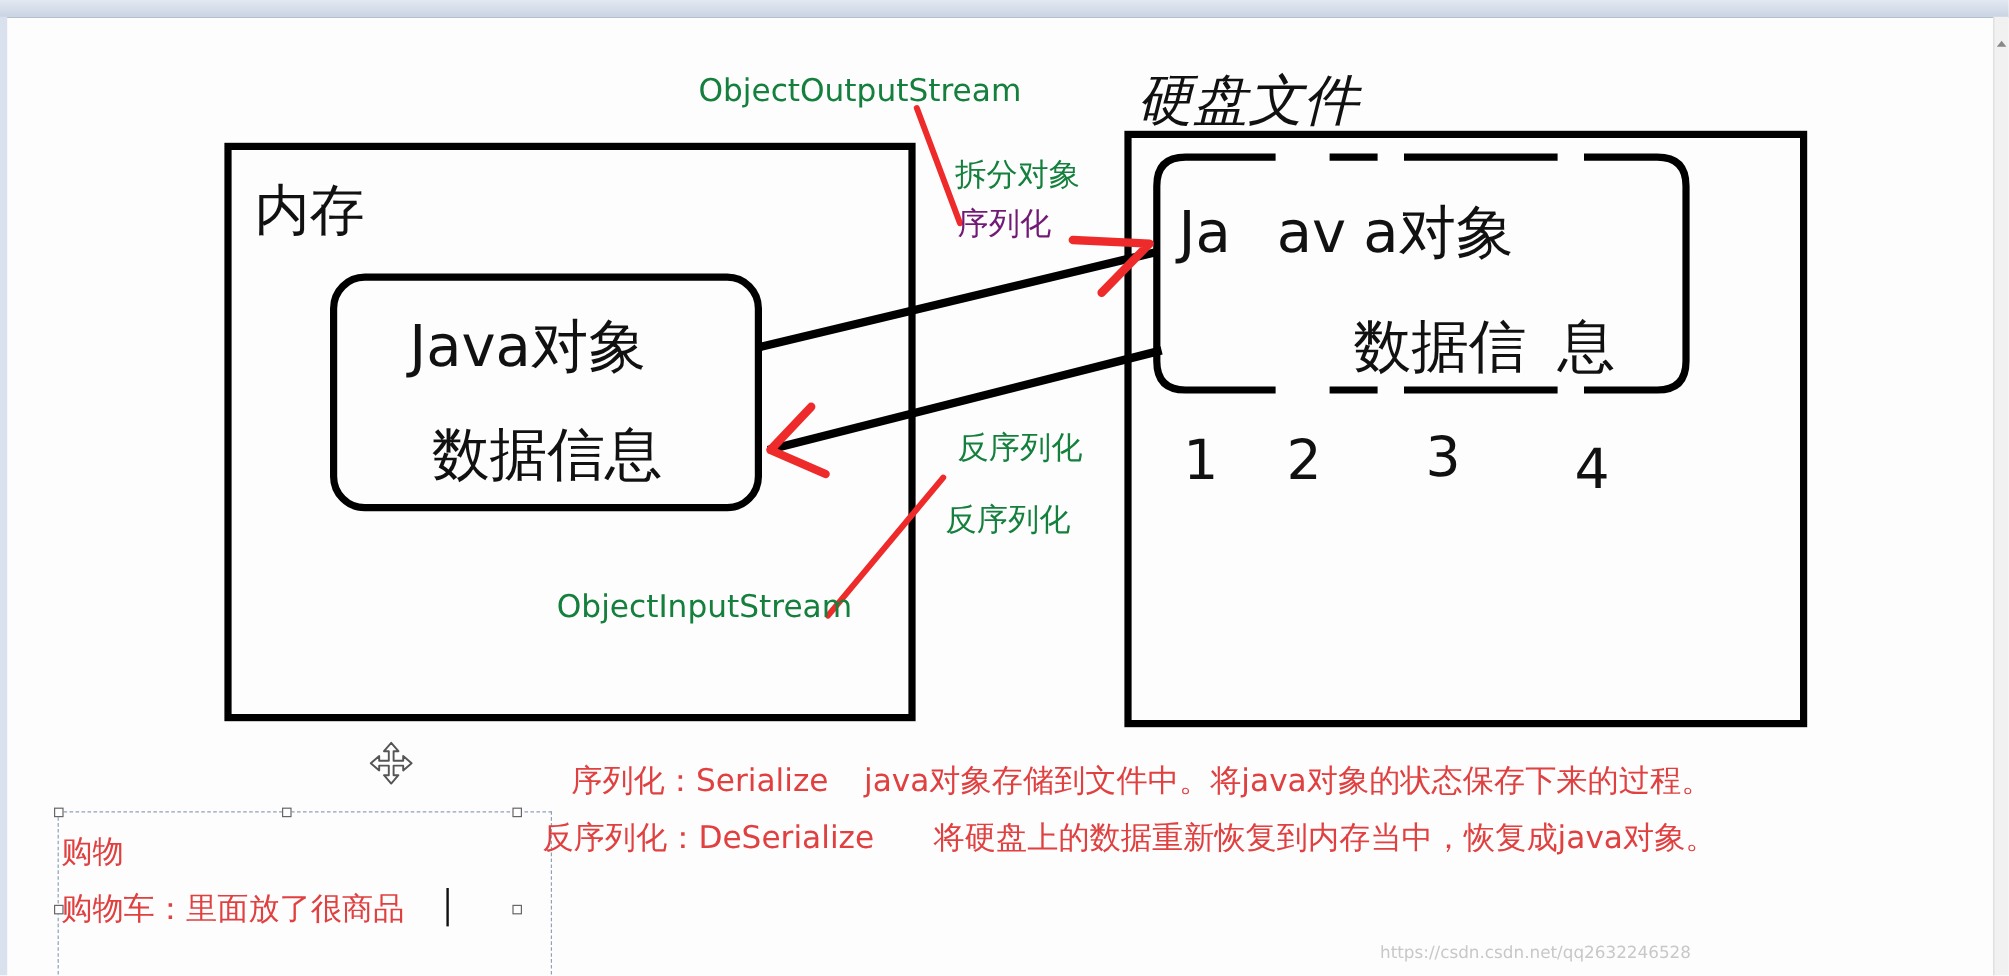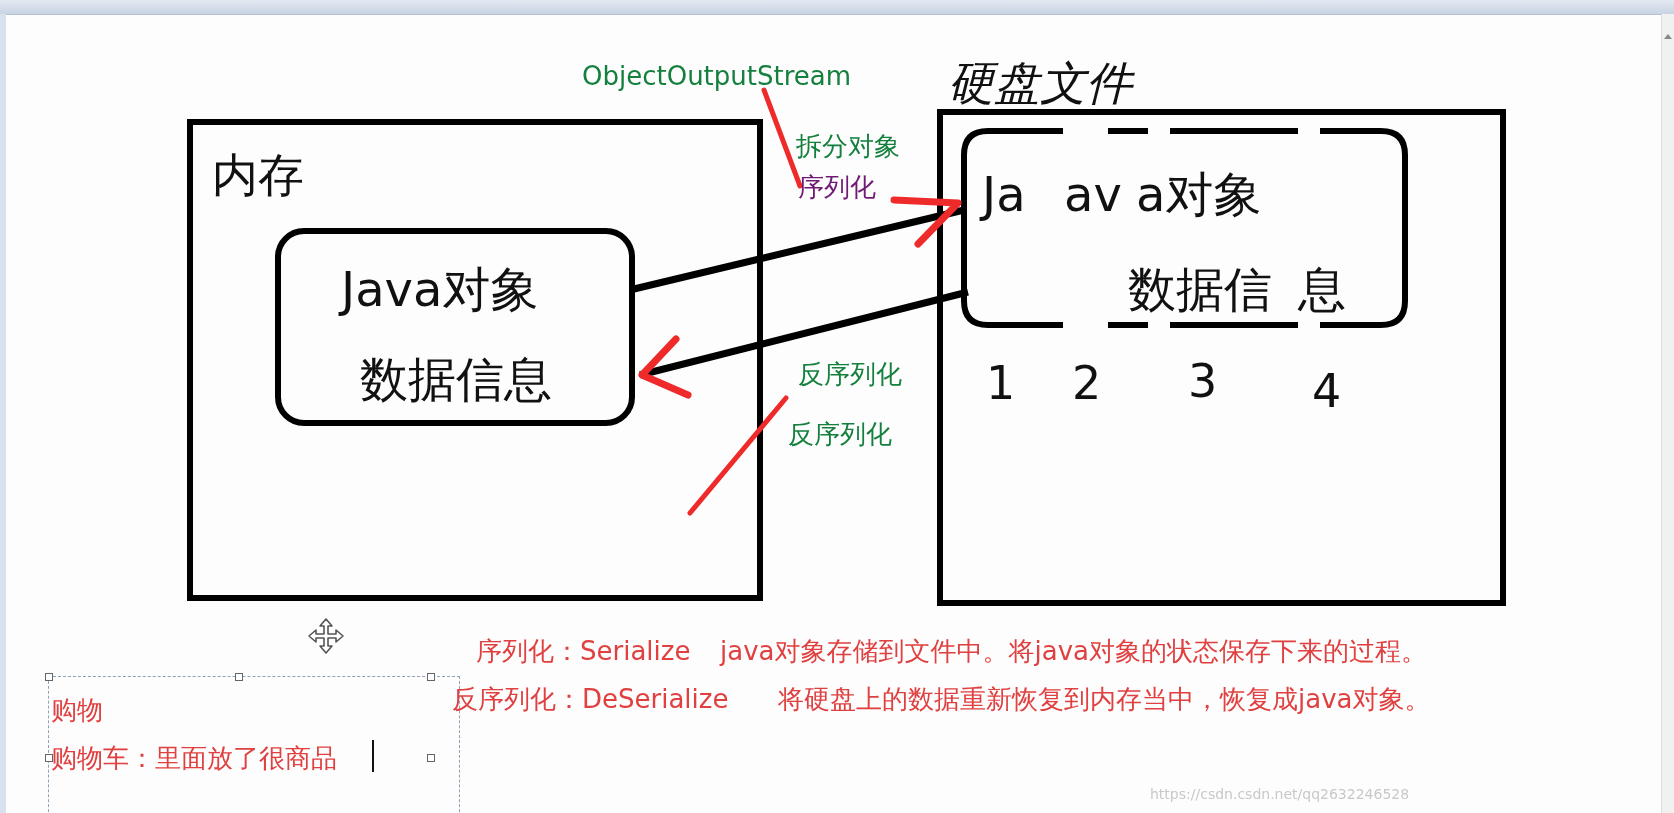--- a/index.html
+++ b/index.html
@@ -85,20 +85,21 @@
   <div class="txt num" style="left:980px;top:345px;">1</div>
   <div class="txt num" style="left:1066px;top:345px;">2</div>
   <div class="txt num" style="left:1182px;top:343px;">3</div>
   <div class="txt num" style="left:1306px;top:353px;">4</div>
 
   <div class="txt sm-red red" style="left:576px;top:48px;">ObjectOutputStream</div>
   <div class="txt sm-red red" style="left:790px;top:118px;">拆分对象</div>
   <div class="txt sm-red black" style="left:792px;top:159px;color:#701a75;">序列化</div>
   <div class="txt sm-red red" style="left:780px;top:346px;margin-left:12px;">反序列化</div>
   <div class="txt sm-red red" style="left:782px;top:406px;">反序列化</div>
+  <div class="txt sm-red red" style="left:458px;top:478px;">ObjectInputStream</div>
 </div>
 
 <div class="selbox">
   <div class="handle" style="left:-4px;top:-4px;"></div>
   <div class="handle" style="left:186px;top:-4px;"></div>
   <div class="handle" style="left:378px;top:-4px;"></div>
   <div class="handle" style="left:-4px;top:77px;"></div>
   <div class="handle" style="left:378px;top:77px;"></div>
   <div class="txt bottom-text" style="left:2px;top:20px;">购物</div>
   <div class="txt bottom-text" style="left:2px;top:68px;">购物车：里面放了很商品</div>

